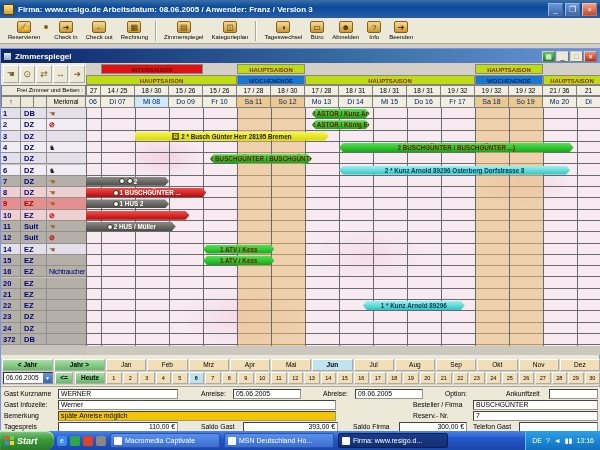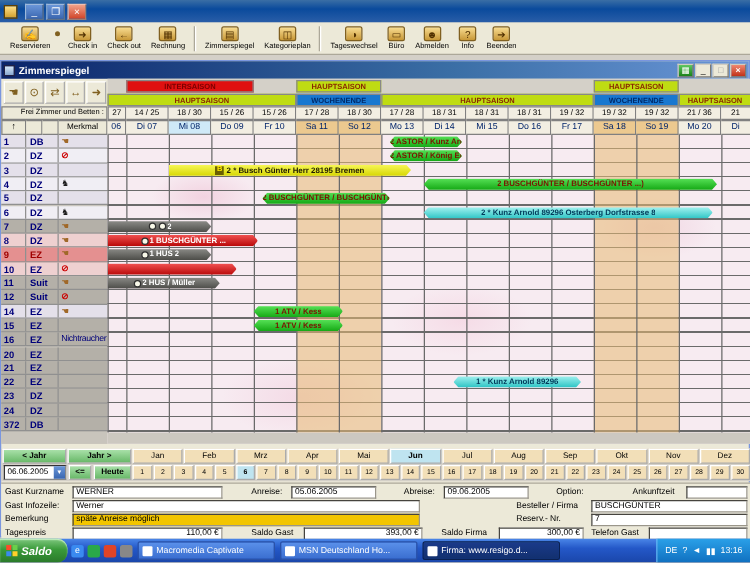--- a/index.html
+++ b/index.html
@@ -144,20 +144,21 @@
     padding:0 4px; border-left:1px solid #60c0f8; color:#fff; font-size:7px; }
   #tray .ti { margin:0 2px; font-size:7px; }
 </style>
 </head>
 <body>
 
 <div id="screen">
 
   <div id="titlebar">
     <span class="appico"></span>
+    <span class="ttl">Firma: www.resigo.de Arbeitsdatum: 08.06.2005 / Anwender: Franz / Version 3</span>
     <span class="winbtn">_</span>
     <span class="winbtn">❐</span>
     <span class="winbtn close">×</span>
   </div>
 
   <div id="apptoolbar">
       <div class="tbtn">
         <span class="ico">✍</span>
         <span class="lbl">Reservieren</span>
       </div>
@@ -572,21 +573,21 @@
   </div>
 
   <div id="taskbar">
     <div id="startbtn">
       <span class="winflag">
           <i></i>
           <i></i>
           <i></i>
           <i></i>
         </span>
-      <span>Saldo</span>
+      <span>Start</span>
     </div>
     <span class="ql" style="background:#3a8af0">e</span>
     <span class="ql" style="background:#2aa84a"></span>
     <span class="ql" style="background:#e04428"></span>
     <span class="ql" style="background:#888"></span>
     <span id="taskslot" style="display: flex;">
         <div class="task">
           <span class="tico"></span>
           <span>Macromedia Captivate</span>
         </div>

